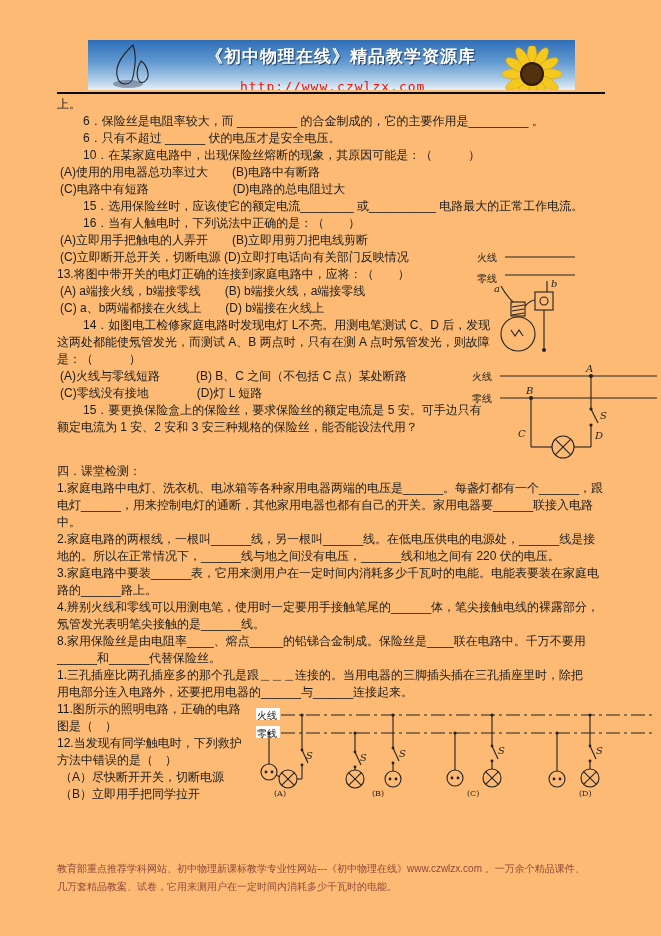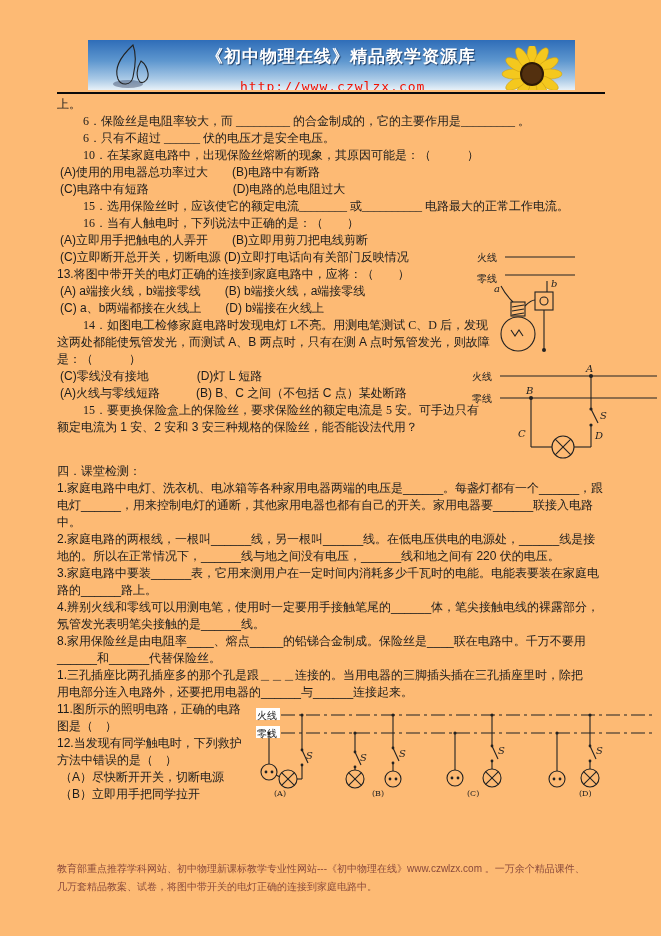--- a/index.html
+++ b/index.html
@@ -11,21 +11,21 @@
   .banner-title{position:absolute;left:118px;top:5px;font-size:17px;font-weight:bold;color:#fff;
           letter-spacing:1px;text-shadow:1px 1px 1px #1c3c66;white-space:nowrap;}
   .banner-url{position:absolute;left:152px;top:27px;font-size:13px;font-weight:normal;color:#f21000;
           font-family:"DejaVu Sans Mono",monospace;letter-spacing:1px;white-space:nowrap;margin-top:12px;}
   .logo{position:absolute;left:18px;top:3px;}
   .sunflower{position:absolute;right:2px;top:6px;}
   .rule{position:absolute;left:57px;top:92px;width:548px;height:2px;background:#0a0a0a;}
   
   .col{position:absolute;left:57px;top:96px;width:566px;}
   p.line{margin:0;height:17px;line-height:17px;font-size:12px;white-space:nowrap;}
-  p.ind{padding-left:26px;font-family:Liberation Serif, serif;}
+  p.ind{padding-left:26px;}
   p.opt{padding-left:3px;}
   p.gap{margin-top:27px;}
   
   .d1{position:absolute;left:475px;top:248px;}
   .d2{position:absolute;left:472px;top:363px;}
   .d3{position:absolute;left:256px;top:702px;}
   svg line, svg path, svg rect.box, svg circle.o{stroke:#222;stroke-width:1.1;fill:none;}
   svg .dot{fill:#222;stroke:none;}
   svg text{fill:#222;}
   .cjk{font-size:10px;font-family:"Liberation Sans","DejaVu Sans",sans-serif;}
@@ -102,22 +102,22 @@
     <p class="line ind">15．选用保险丝时，应该使它的额定电流________ 或__________ 电路最大的正常工作电流。</p>
     <p class="line ind">16．当有人触电时，下列说法中正确的是：（　　）</p>
     <p class="line opt">(A)立即用手把触电的人弄开　　(B)立即用剪刀把电线剪断</p>
     <p class="line opt">(C)立即断开总开关，切断电源 (D)立即打电话向有关部门反映情况</p>
     <p class="line">13.将图中带开关的电灯正确的连接到家庭电路中，应将：（　　）</p>
     <p class="line opt">(A) a端接火线，b端接零线　　(B) b端接火线，a端接零线</p>
     <p class="line opt">(C) a、b两端都接在火线上　　(D) b端接在火线上</p>
     <p class="line ind">14．如图电工检修家庭电路时发现电灯 L不亮。用测电笔测试 C、D 后，发现</p>
     <p class="line">这两处都能使氖管发光，而测试 A、B 两点时，只有在测 A 点时氖管发光，则故障</p>
     <p class="line">是：（　　　）</p>
+    <p class="line opt">(A)火线与零线短路　　　(B) B、C 之间（不包括 C 点）某处断路</p>
     <p class="line opt">(C)零线没有接地　　　　(D)灯 L 短路</p>
-    <p class="line opt">(A)火线与零线短路　　　(B) B、C 之间（不包括 C 点）某处断路</p>
     <p class="line ind">15．要更换保险盒上的保险丝，要求保险丝的额定电流是 5 安。可手边只有</p>
     <p class="line">额定电流为 1 安、2 安和 3 安三种规格的保险丝，能否能设法代用？</p>
 
     <p class="line gap">四．课堂检测：</p>
     <p class="line">1.家庭电路中电灯、洗衣机、电冰箱等各种家用电器两端的电压是______。每盏灯都有一个______，跟</p>
     <p class="line">电灯______，用来控制电灯的通断，其他家用电器也都有自己的开关。家用电器要______联接入电路</p>
     <p class="line">中。</p>
     <p class="line">2.家庭电路的两根线，一根叫______线，另一根叫______线。在低电压供电的电源处，______线是接</p>
     <p class="line">地的。所以在正常情况下，______线与地之间没有电压，______线和地之间有 220 伏的电压。</p>
     <p class="line">3.家庭电路中要装______表，它用来测用户在一定时间内消耗多少千瓦时的电能。电能表要装在家庭电</p>
@@ -270,16 +270,16 @@
       <circle class="o" cx="334" cy="76" r="9"></circle>
       <line x1="327.6" y1="69.6" x2="340.4" y2="82.4"></line>
         <line x1="327.6" y1="82.4" x2="340.4" y2="69.6"></line>
       <text class="ltr" x="340" y="52" font-size="8">S</text>
       <text class="optlab" x="323" y="94">(D)</text>
     </g>
   </svg>
 
   <div class="footer">
     <p>教育部重点推荐学科网站、初中物理新课标教学专业性网站---《初中物理在线》www.czwlzx.com 。一万余个精品课件、</p>
-    <p>几万套精品教案、试卷，将图中带开关的电灯正确的连接到家庭电路中。</p>
+    <p>几万套精品教案、试卷，它用来测用户在一定时间内消耗多少千瓦时的电能。</p>
   </div>
 
 </div>
 
 </body></html>

